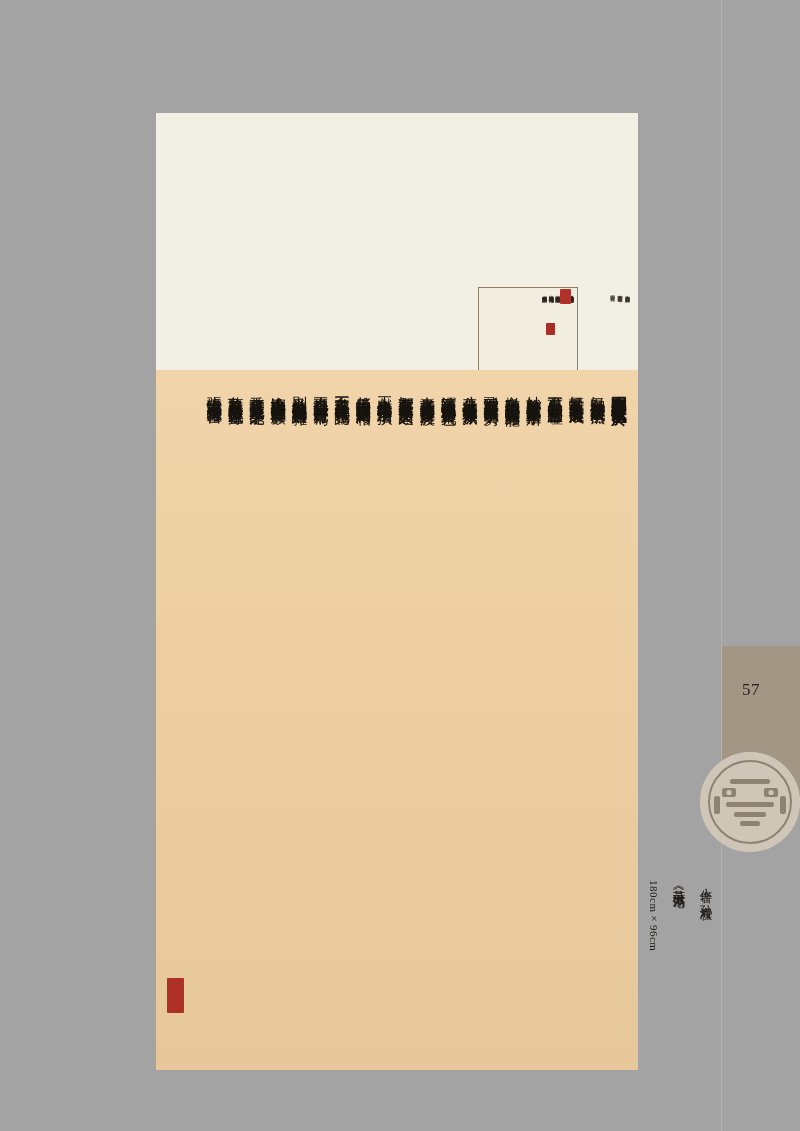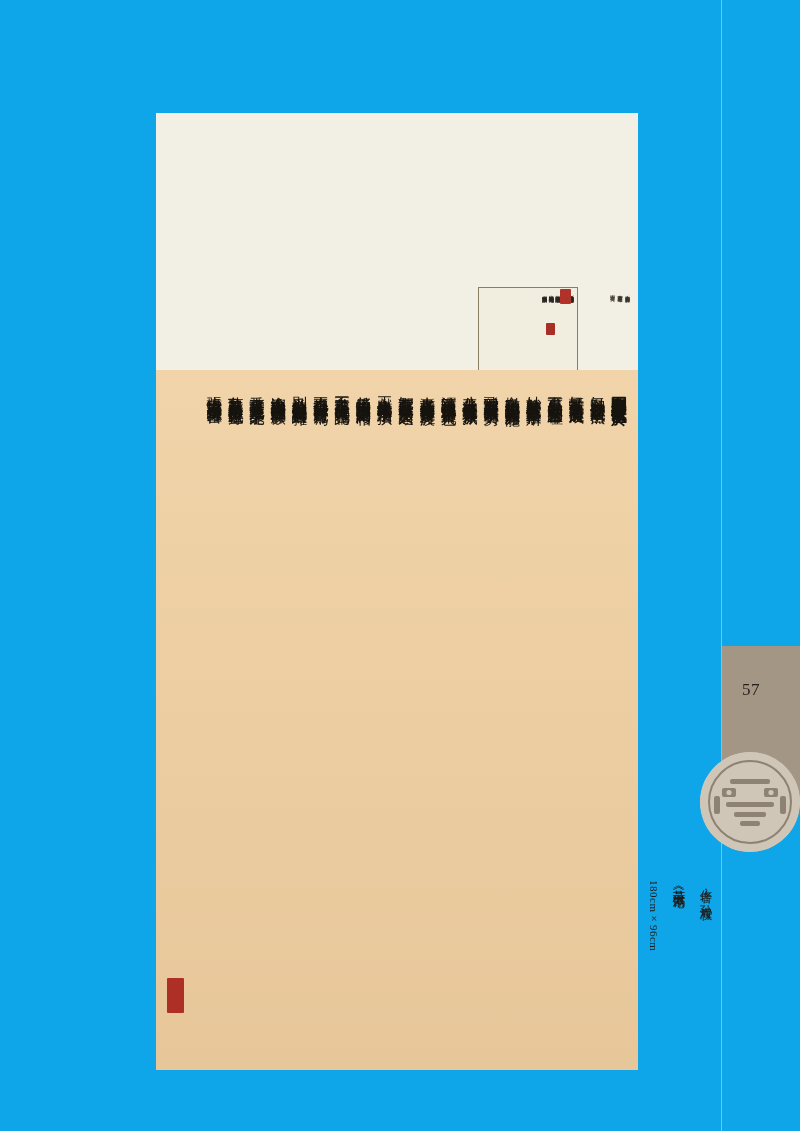--- a/index.html
+++ b/index.html
@@ -12,21 +12,21 @@
     height: 1131px;
     position: relative;
     font-family: "Liberation Serif", serif;
     overflow: hidden;
   }
 
   
   #page {
     position: absolute;
     inset: 0;
-    background: #0ea5e9;
+    background: #a3a3a3;
   }
 
   
   .right-rule {
     position: absolute;
     left: 721px;
     top: 0;
     width: 1px;
     height: 1131px;
     background: #b9b0a4;

